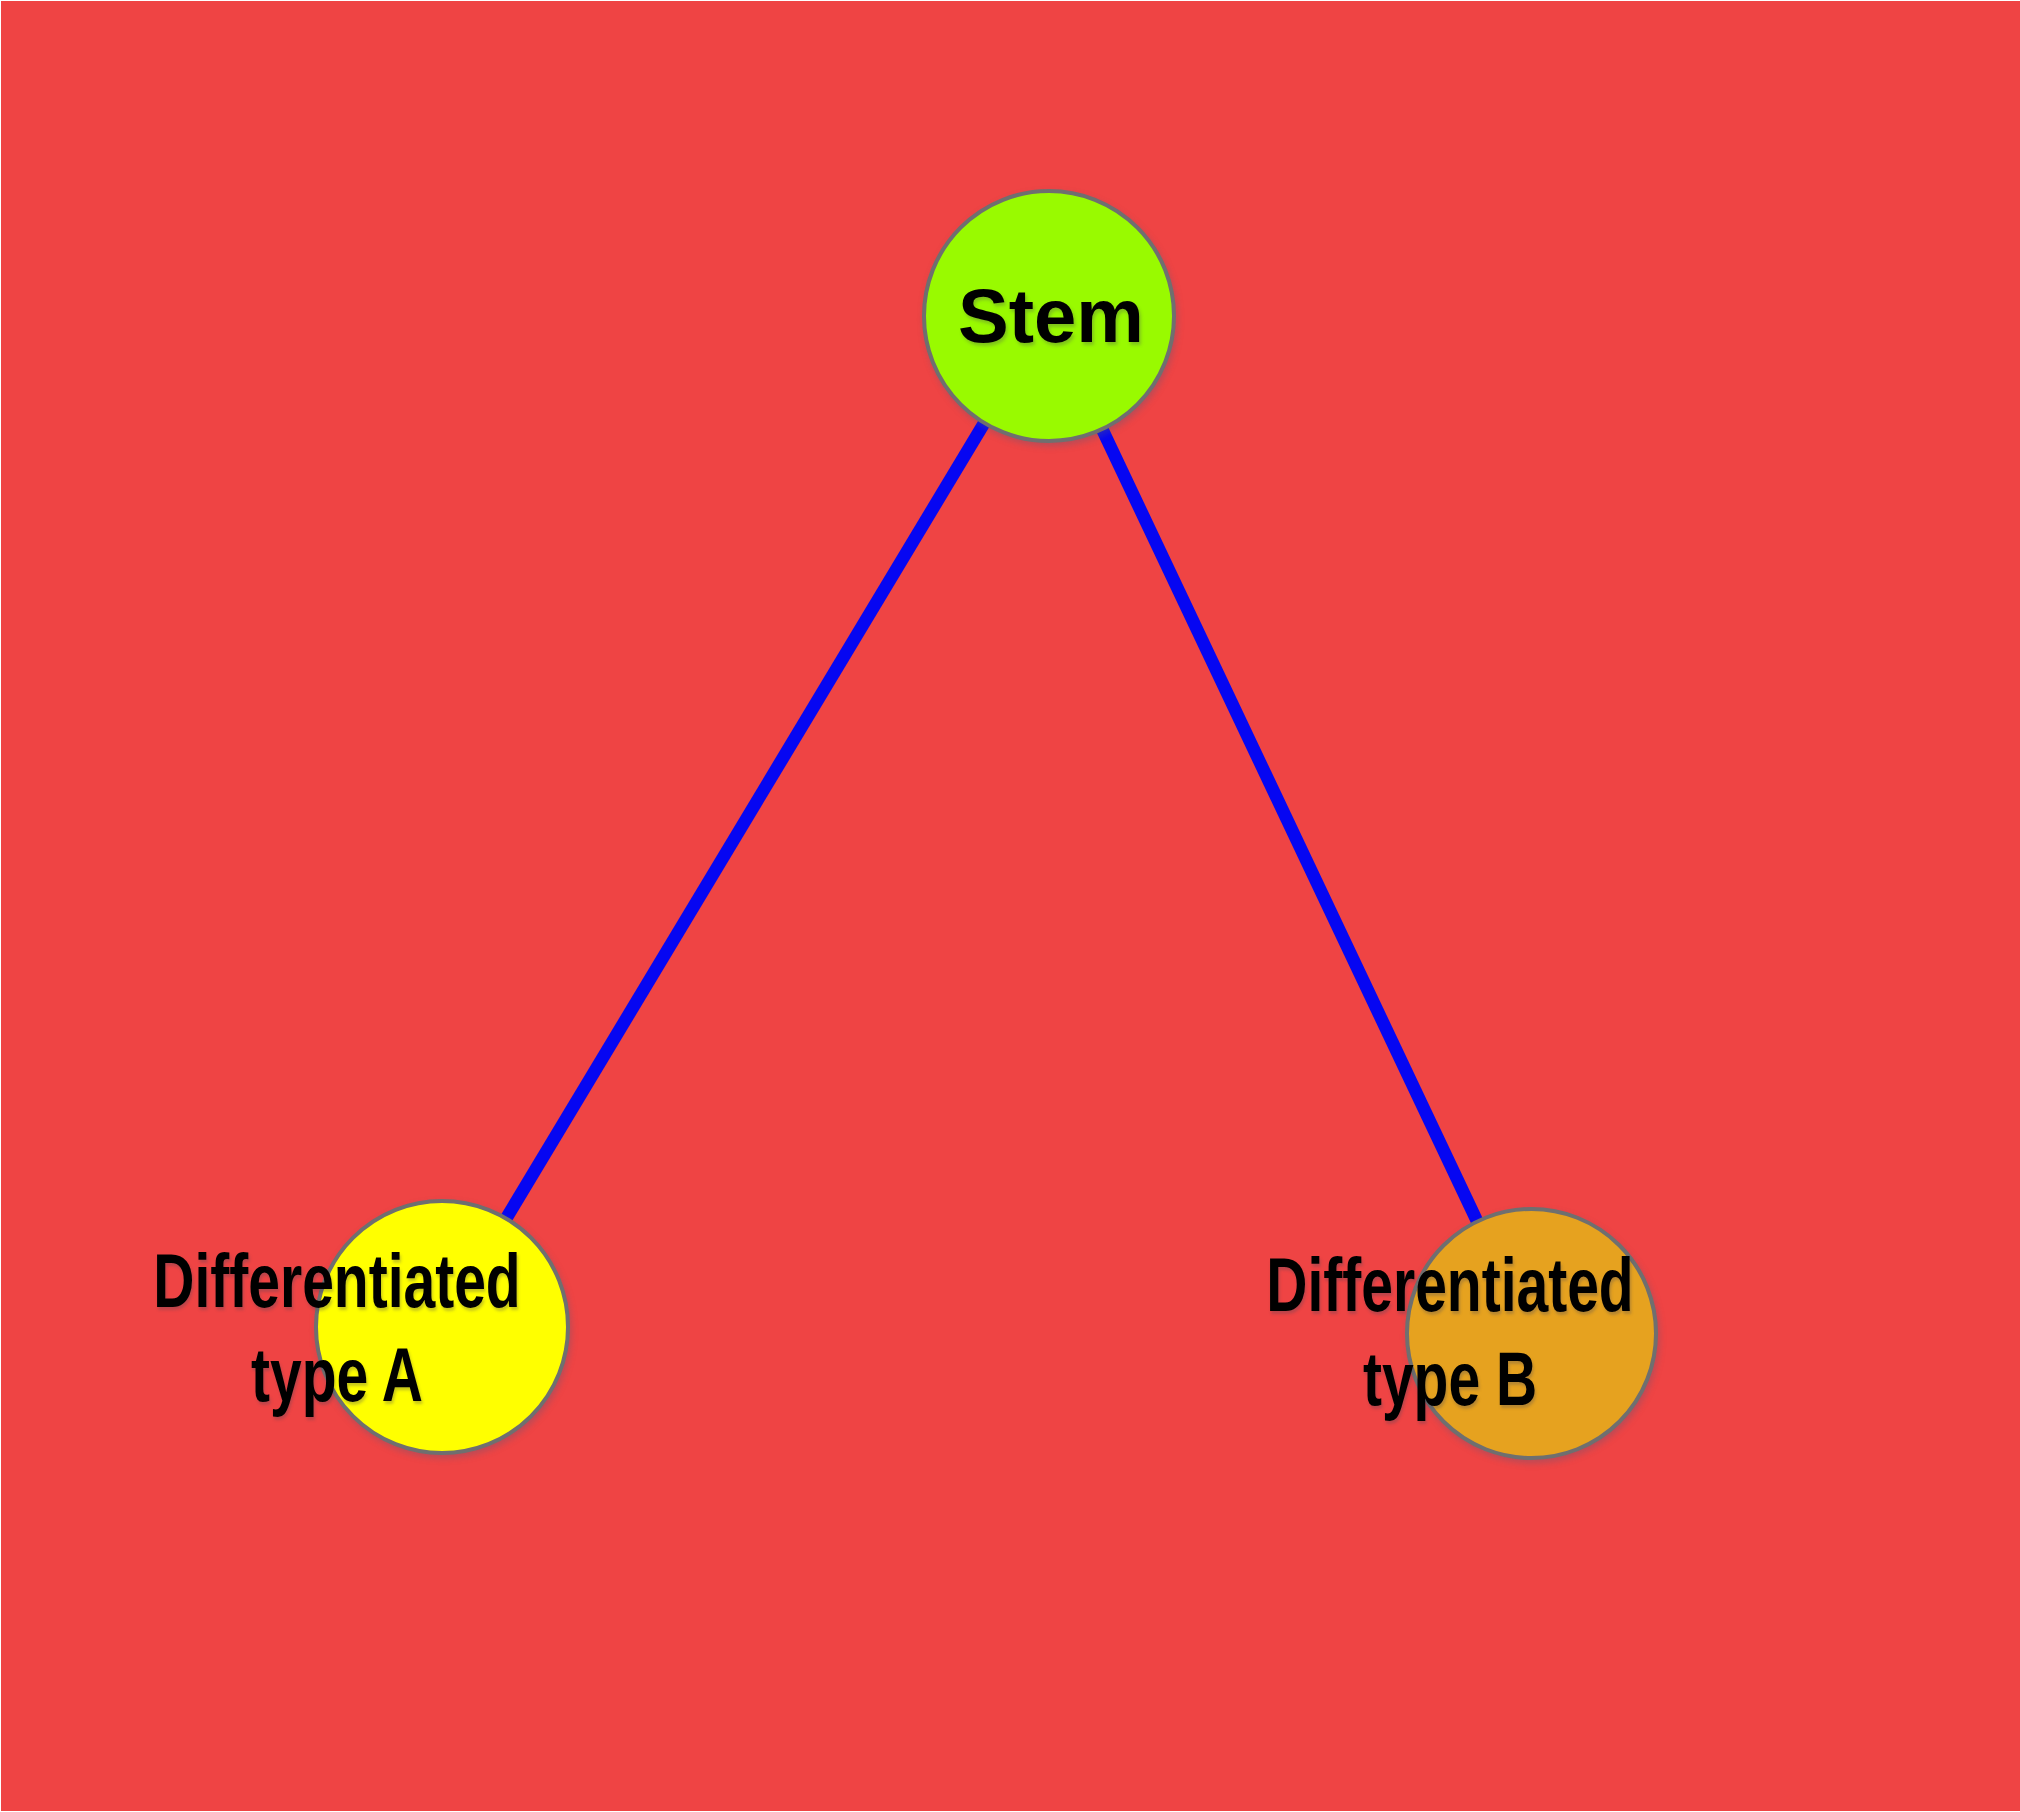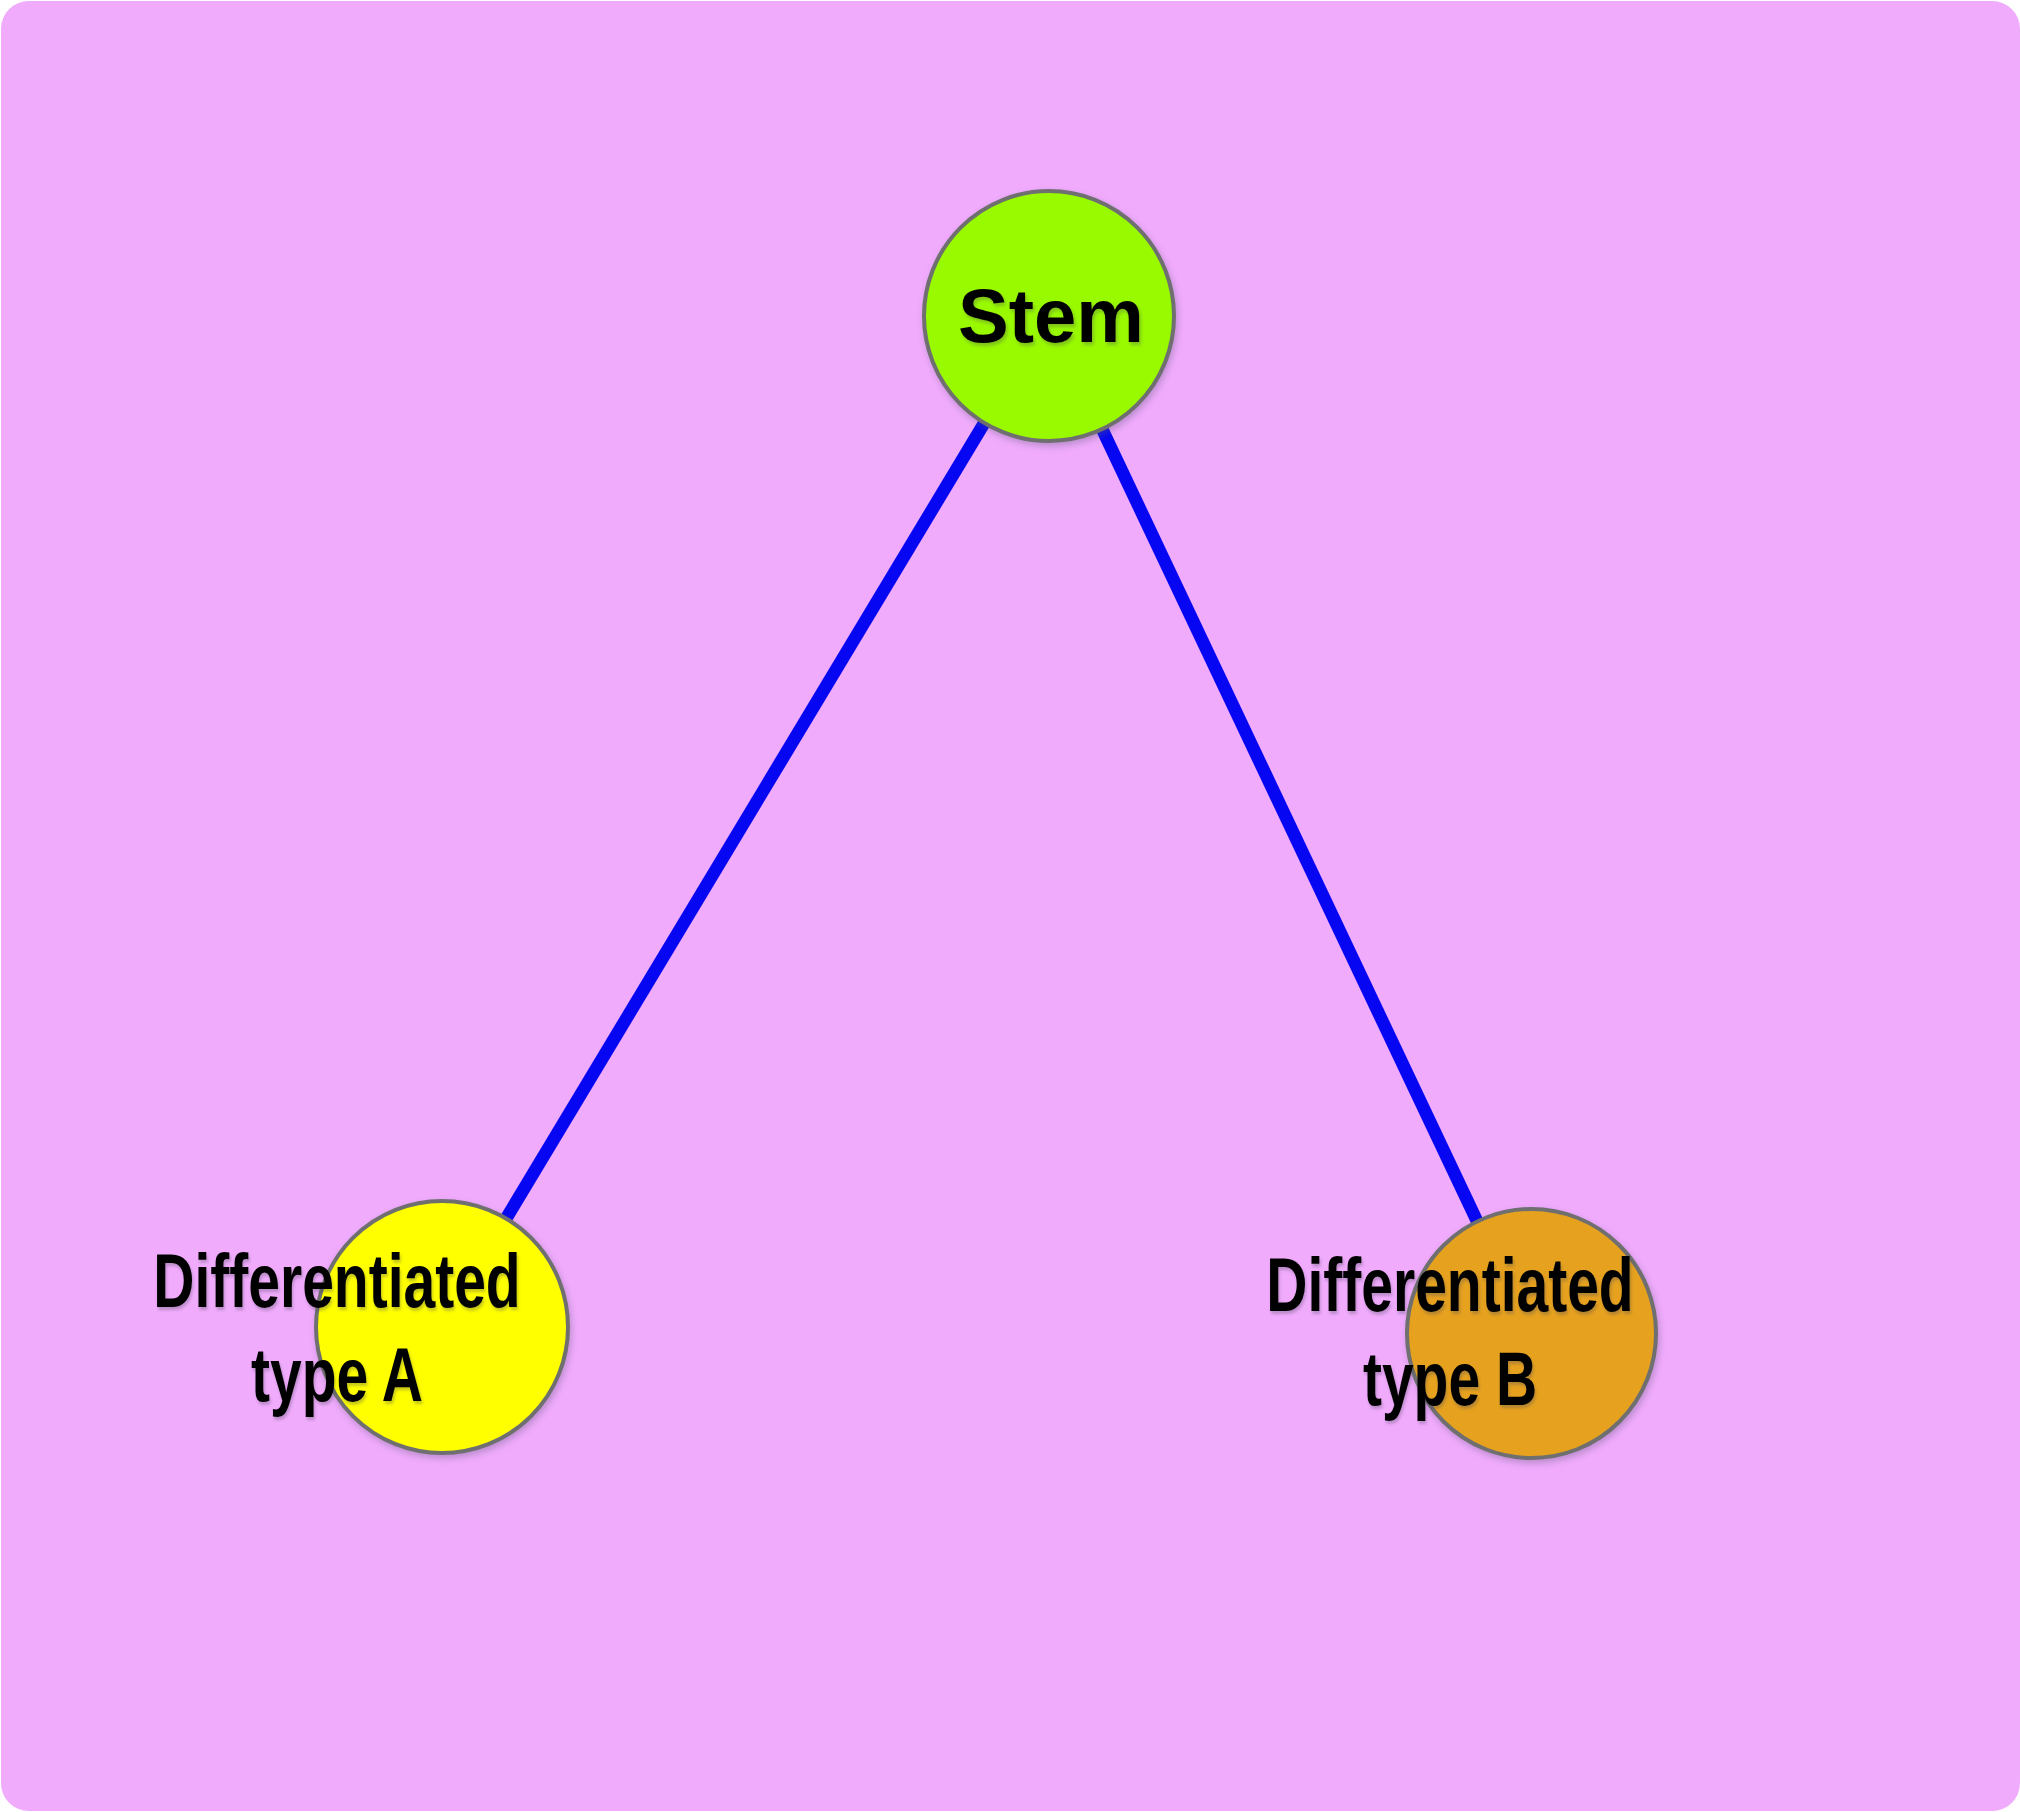--- a/index.html
+++ b/index.html
@@ -45,21 +45,21 @@
     transform-origin: center center;
     text-shadow: 1.7px 3.4px 3.4px rgba(70, 70, 90, 0.30);
   }
   .label-line {
     display: block;
   }
 </style>
 </head>
 <body>
 
-<div class="canvas" style="background: #f0abfc; border-color: rgb(255, 255, 255); border-radius: 29px;">
+<div class="canvas" style="background: #ef4444; border-color: rgb(255, 255, 255);">
 
   <svg class="edges-layer" viewBox="0 0 2384 2138" xmlns="http://www.w3.org/2000/svg">
     <line x1="1237" y1="372" x2="520" y2="1565" stroke="#0606F2" stroke-width="15"></line>
     <line x1="1237" y1="372" x2="1805" y2="1572" stroke="#0606F2" stroke-width="15"></line>
   </svg>
 
   <div class="node" style="left: 921px; top: 188px; width: 254px; height: 254px; background: rgb(153, 250, 0); border-color: rgb(111, 111, 111); border-width: 4.2px;"></div>
   <div class="node" style="left: 313px; top: 1198px; width: 256px; height: 256px; background: rgb(255, 255, 0); border-color: rgb(111, 111, 111); border-width: 4.2px;"></div>
   <div class="node" style="left: 1404px; top: 1206px; width: 253px; height: 253px; background: rgb(230, 162, 31); border-color: rgb(111, 111, 111); border-width: 4.2px;"></div>
 

